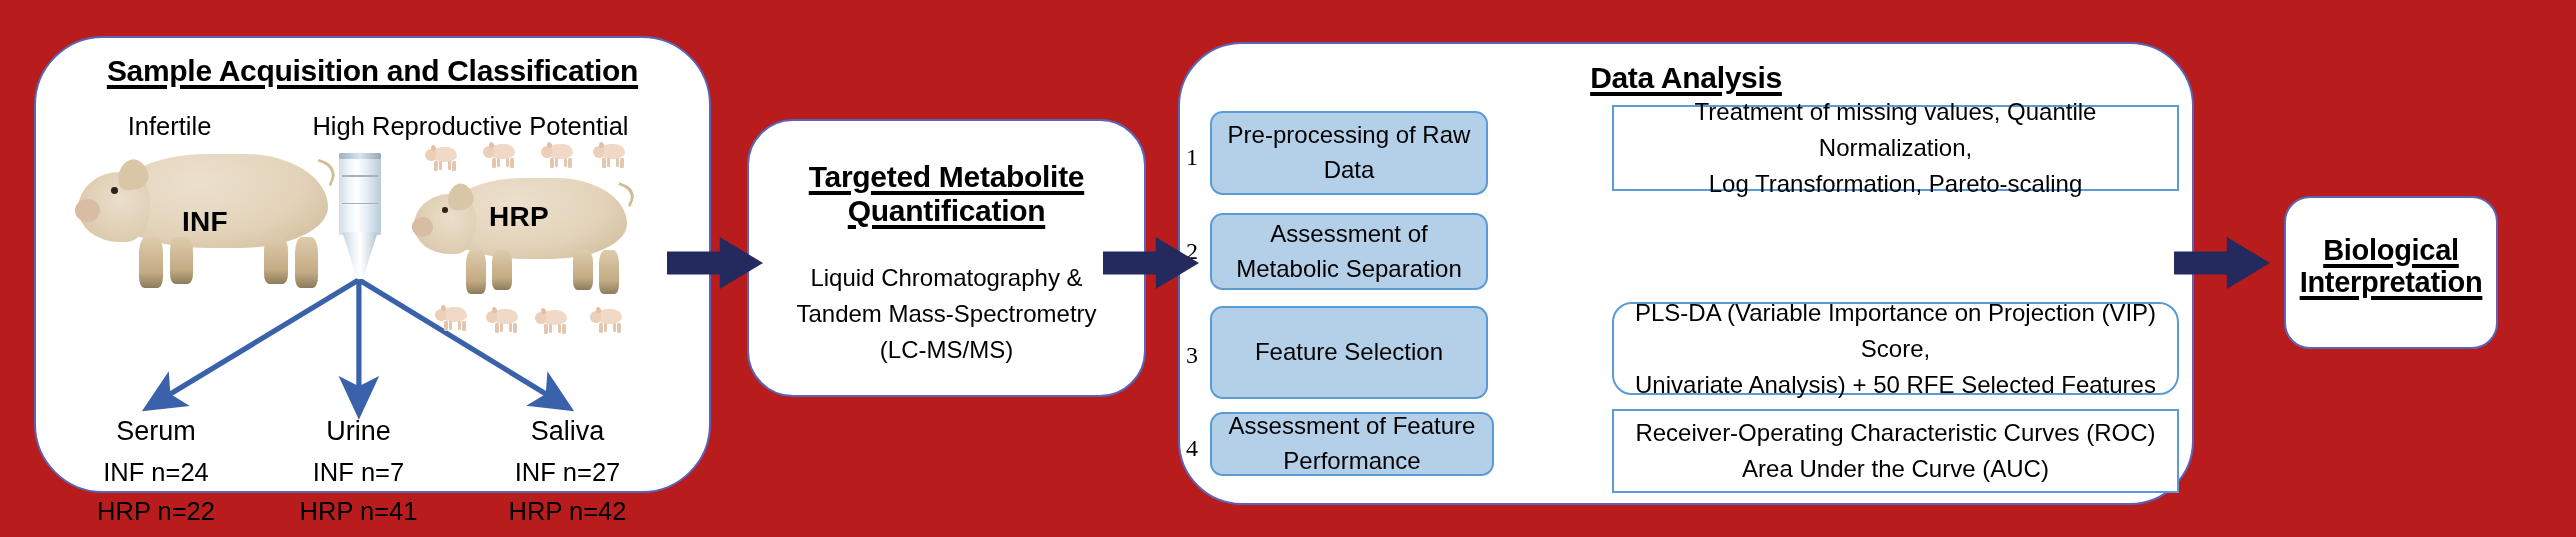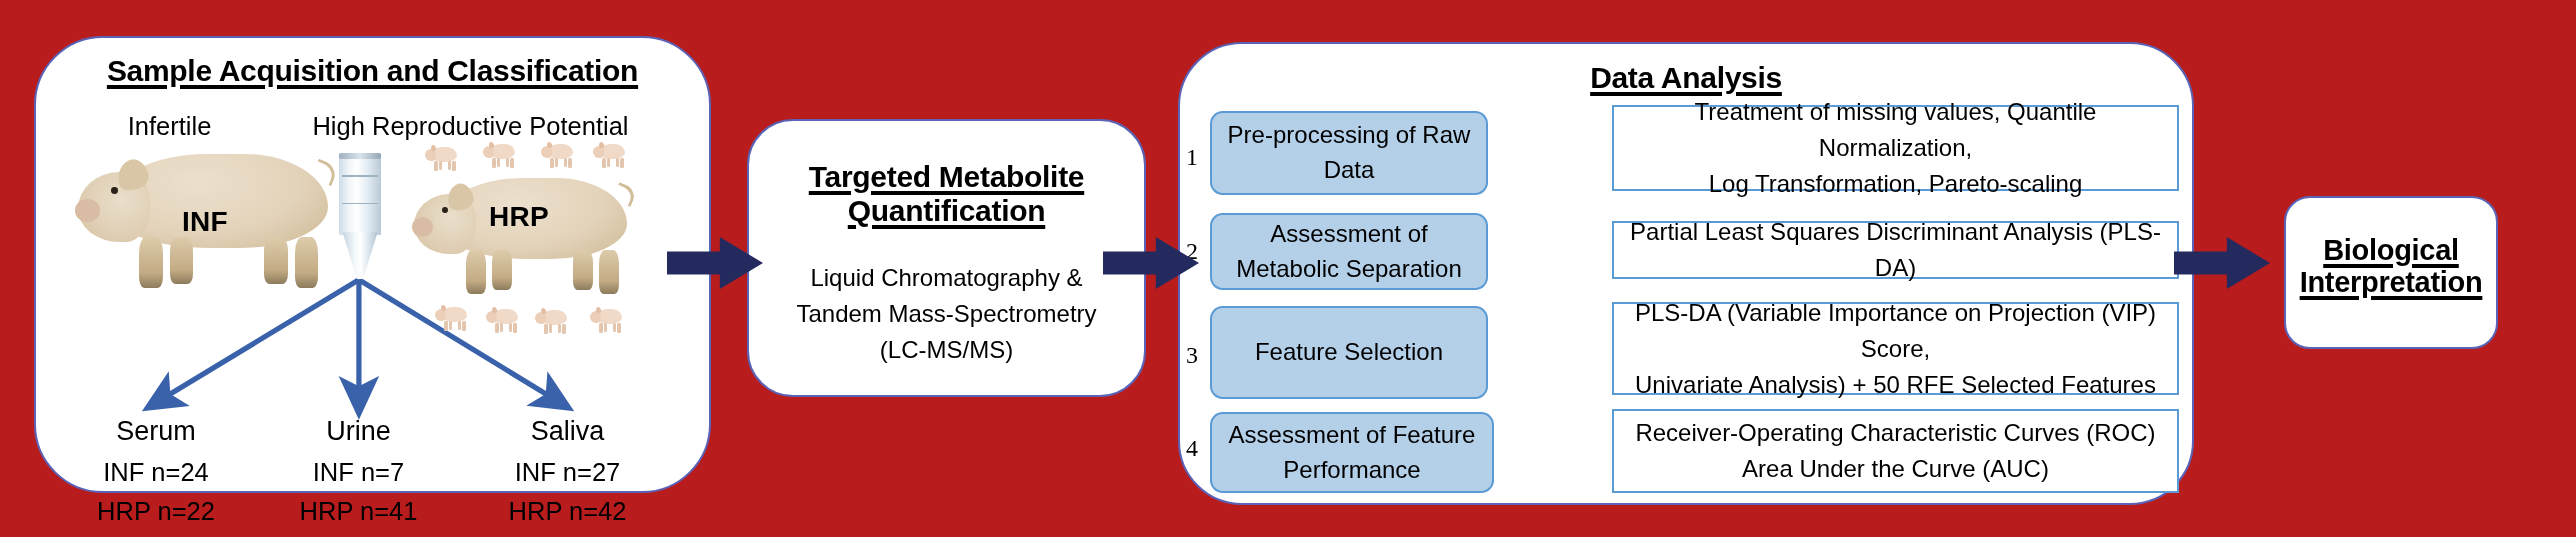--- a/index.html
+++ b/index.html
@@ -466,29 +466,28 @@
 
   <div class="step-num" style="left:1175px; top:144px;">1</div>
   <div class="step-box" style="left:1210px; top:111px; width:278px; height:84px;">Pre-processing of Raw
 Data</div>
   <div class="detail-box" style="left:1612px; top:105px; width:567px; height:86px;">Treatment of missing values, Quantile Normalization,
 Log Transformation, Pareto-scaling</div>
 
   <div class="step-num" style="left:1175px; top:238px;">2</div>
   <div class="step-box" style="left:1210px; top:213px; width:278px; height:77px;">Assessment  of
 Metabolic Separation</div>
-  <div class="detail-box" style="left:1612px; top:221px; width:567px; height:58px;">Partial Least Squares Discriminant Analysis  (PLS-DA)</div>
 
   <div class="step-num" style="left:1175px; top:342px;">3</div>
   <div class="step-box" style="left:1210px; top:306px; width:278px; height:93px;">Feature Selection</div>
-  <div class="detail-box" style="left:1612px; top:302px; width:567px; height:93px;">PLS-DA  (Variable Importance on Projection  (VIP) Score,
+  <div class="detail-box" style="left:1612px; top:302px; width:567px; height:93px;border-radius:20px;">PLS-DA  (Variable Importance on Projection  (VIP) Score,
 Univariate Analysis) + 50 RFE Selected Features</div>
 
   <div class="step-num" style="left:1175px; top:435px;">4</div>
-  <div class="step-box" style="left:1210px; top:412px; width:284px; height:81px;">Assessment of Feature
+  <div class="step-box" style="left:1210px; top:412px; width:284px; height:64px;">Assessment of Feature
 Performance</div>
   <div class="detail-box" style="left:1612px; top:409px; width:567px; height:84px;">Receiver-Operating Characteristic Curves (ROC)
 Area Under the Curve (AUC)</div>
 
   <div class="navy-arrow a1" style="left:2174px; top:237px; width:96px; height:52px;"></div>
 
   <div class="panel" style="left:2284px; top:196px; width:214px; height:153px; border-radius:26px;">
     <div class="panel-title" style="top:36px; font-size:29px;">Biological
 Interpretation</div>
   </div>

